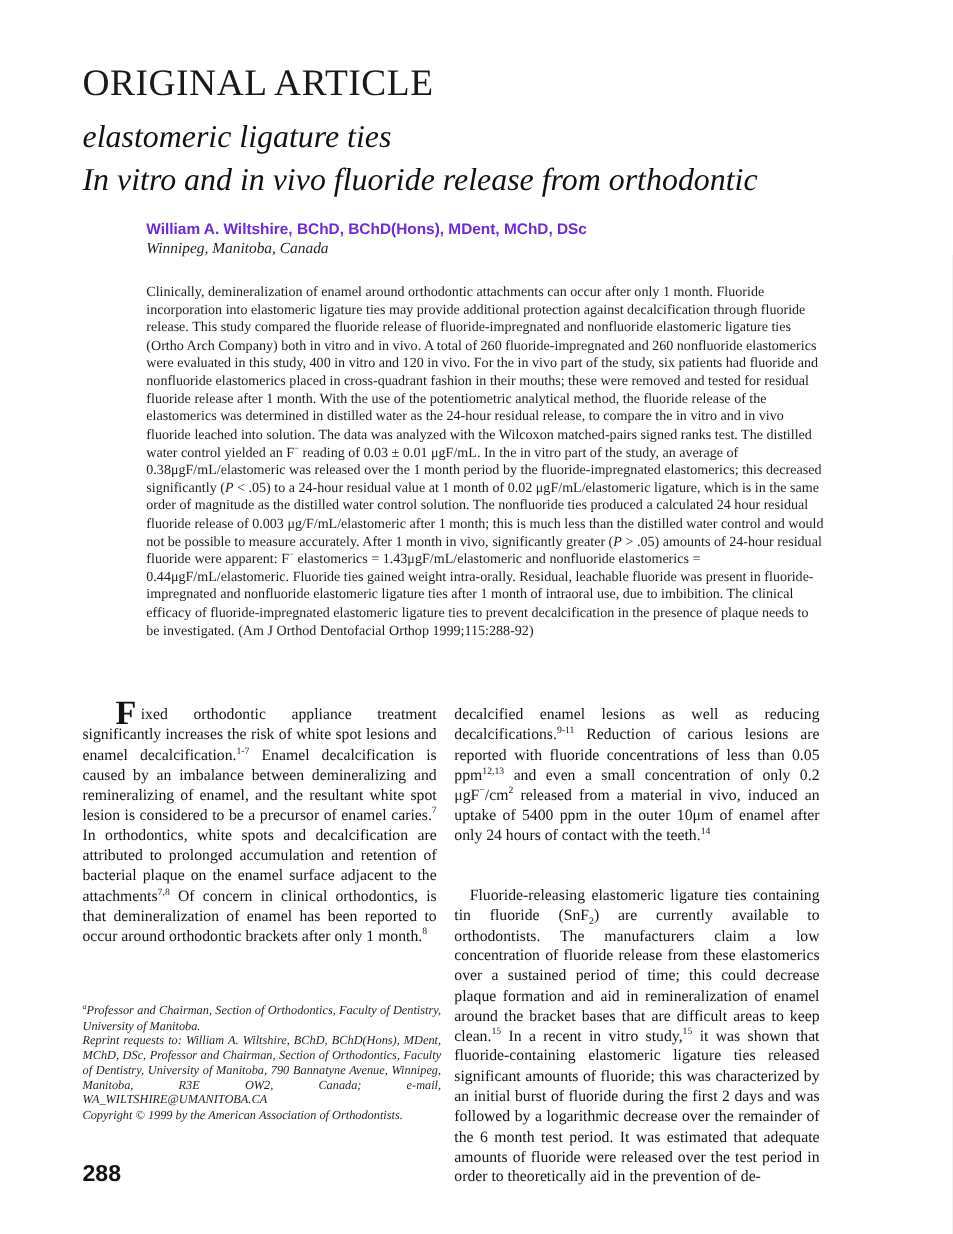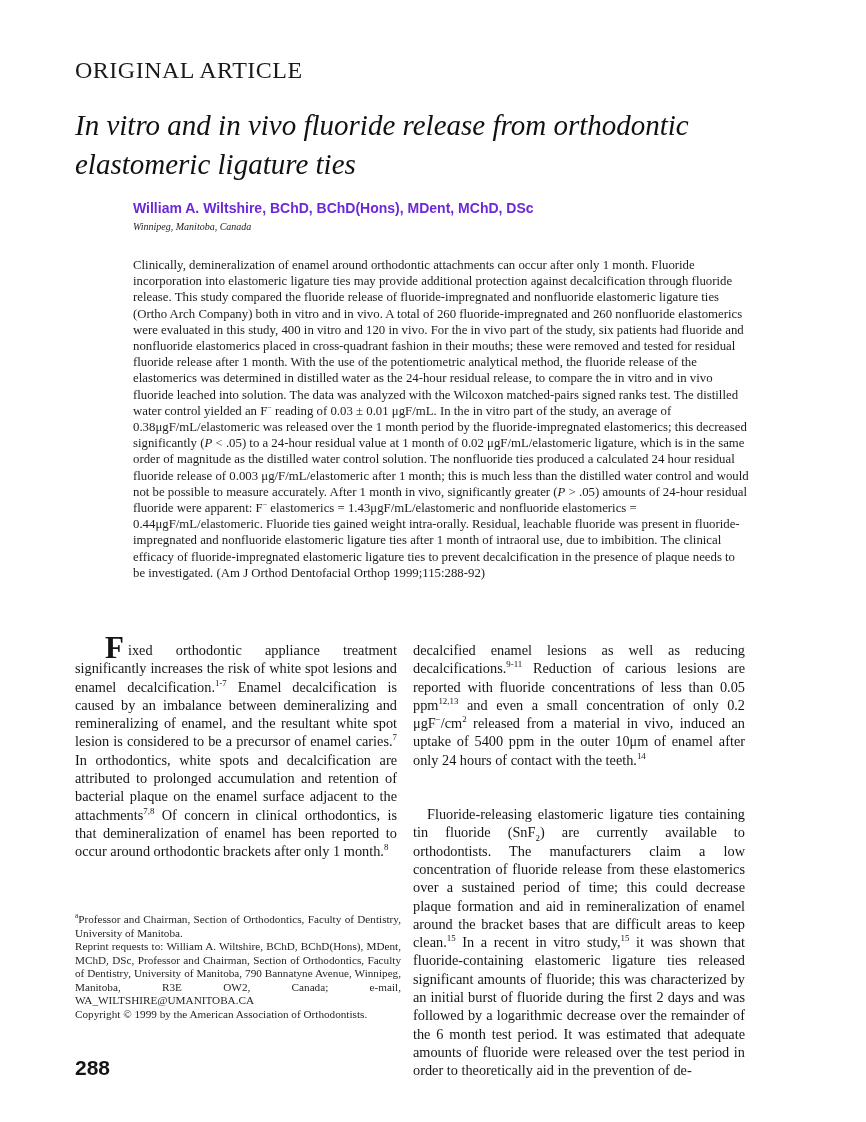--- a/index.html
+++ b/index.html
@@ -10,21 +10,21 @@
     margin: 0 auto;
     background: #ffffff;
     color: #1a1a1a;
     overflow: hidden;
   }
 
   .kicker {
     position: absolute;
     left: 75px; top: 57px;
     font-family: "Liberation Serif", "DejaVu Serif", serif;
-    font-size: 24px;
+    font-size: 34px;
     letter-spacing: 0.5px;
     color: #1a1a1a;
     white-space: nowrap;
   }
   .article-title {
     position: absolute;
     left: 75px; top: 106px;
     width: 660px;
     font-family: "Liberation Serif", "DejaVu Serif", serif;
     font-style: italic;
@@ -40,21 +40,21 @@
   .author {
     font-family: "Liberation Sans", "DejaVu Sans", sans-serif;
     font-weight: bold;
     font-size: 14px;
     line-height: 18px;
     color: #6d28d9;
   }
   .affiliation {
     font-family: "Liberation Serif", "DejaVu Serif", serif;
     font-style: italic;
-    font-size: 10px;
+    font-size: 14px;
     line-height: 19px;
     color: #222;
   }
   .abstract {
     position: absolute;
     left: 133px; top: 257px;
     width: 616px;
     font-family: Liberation Serif, serif;
     font-size: 12.8px;
     line-height: 16.2px;
@@ -92,20 +92,21 @@
 
   .footnotes {
     position: absolute;
     left: 75px; top: 913px;
     width: 326px;
     font-family: "Liberation Serif", "DejaVu Serif", serif;
     font-size: 11.2px;
     line-height: 13.5px;
     text-align: justify;
     color: #1f1f1f;
+    font-style: italic;
   }
   .footnotes div { margin: 0; }
   .footnotes sup { font-size: 0.65em; line-height: 0; }
 
   .page-number {
     position: absolute;
     left: 75px; top: 1056px;
     font-family: "Liberation Sans", "DejaVu Sans", sans-serif;
     font-weight: bold;
     font-size: 21px;
@@ -113,22 +114,22 @@
   }
 </style>
 </head>
 <body>
 
 <div class="page">
 
   <div class="kicker">ORIGINAL ARTICLE</div>
 
   <div class="article-title">
+    <div>elastomeric ligature ties</div>
     <div>In vitro and in vivo fluoride release from orthodontic</div>
-    <div>elastomeric ligature ties</div>
   </div>
 
   <div class="author-block">
     <div class="author">William A. Wiltshire, BChD, BChD(Hons), MDent, MChD, DSc</div>
     <div class="affiliation">Winnipeg, Manitoba, Canada</div>
   </div>
 
   <div class="abstract">Clinically, demineralization of enamel around orthodontic attachments can occur after only 1 month. Fluoride incorporation into elastomeric ligature ties may provide additional protection against decalcification through fluoride release. This study compared the fluoride release of fluoride-impregnated and nonfluoride elastomeric ligature ties (Ortho Arch Company) both in vitro and in vivo. A total of 260 fluoride-impregnated and 260 nonfluoride elastomerics were evaluated in this study, 400 in vitro and 120 in vivo. For the in vivo part of the study, six patients had fluoride and nonfluoride elastomerics placed in cross-quadrant fashion in their mouths; these were removed and tested for residual fluoride release after 1 month. With the use of the potentiometric analytical method, the fluoride release of the elastomerics was determined in distilled water as the 24-hour residual release, to compare the in vitro and in vivo fluoride leached into solution. The data was analyzed with the Wilcoxon matched-pairs signed ranks test. The distilled water control yielded an F<sup>−</sup> reading of 0.03 ± 0.01 μgF/mL. In the in vitro part of the study, an average of 0.38μgF/mL/elastomeric was released over the 1 month period by the fluoride-impregnated elastomerics; this decreased significantly (<i>P</i> &lt; .05) to a 24-hour residual value at 1 month of 0.02 μgF/mL/elastomeric ligature, which is in the same order of magnitude as the distilled water control solution. The nonfluoride ties produced a calculated 24 hour residual fluoride release of 0.003 μg/F/mL/elastomeric after 1 month; this is much less than the distilled water control and would not be possible to measure accurately. After 1 month in vivo, significantly greater (<i>P</i> &gt; .05) amounts of 24-hour residual fluoride were apparent: F<sup>−</sup> elastomerics = 1.43μgF/mL/elastomeric and nonfluoride elastomerics = 0.44μgF/mL/elastomeric. Fluoride ties gained weight intra-orally. Residual, leachable fluoride was present in fluoride-impregnated and nonfluoride elastomeric ligature ties after 1 month of intraoral use, due to imbibition. The clinical efficacy of fluoride-impregnated elastomeric ligature ties to prevent decalcification in the presence of plaque needs to be investigated. (Am J Orthod Dentofacial Orthop 1999;115:288-92)</div>
 
   <div class="bodycol col-left">

